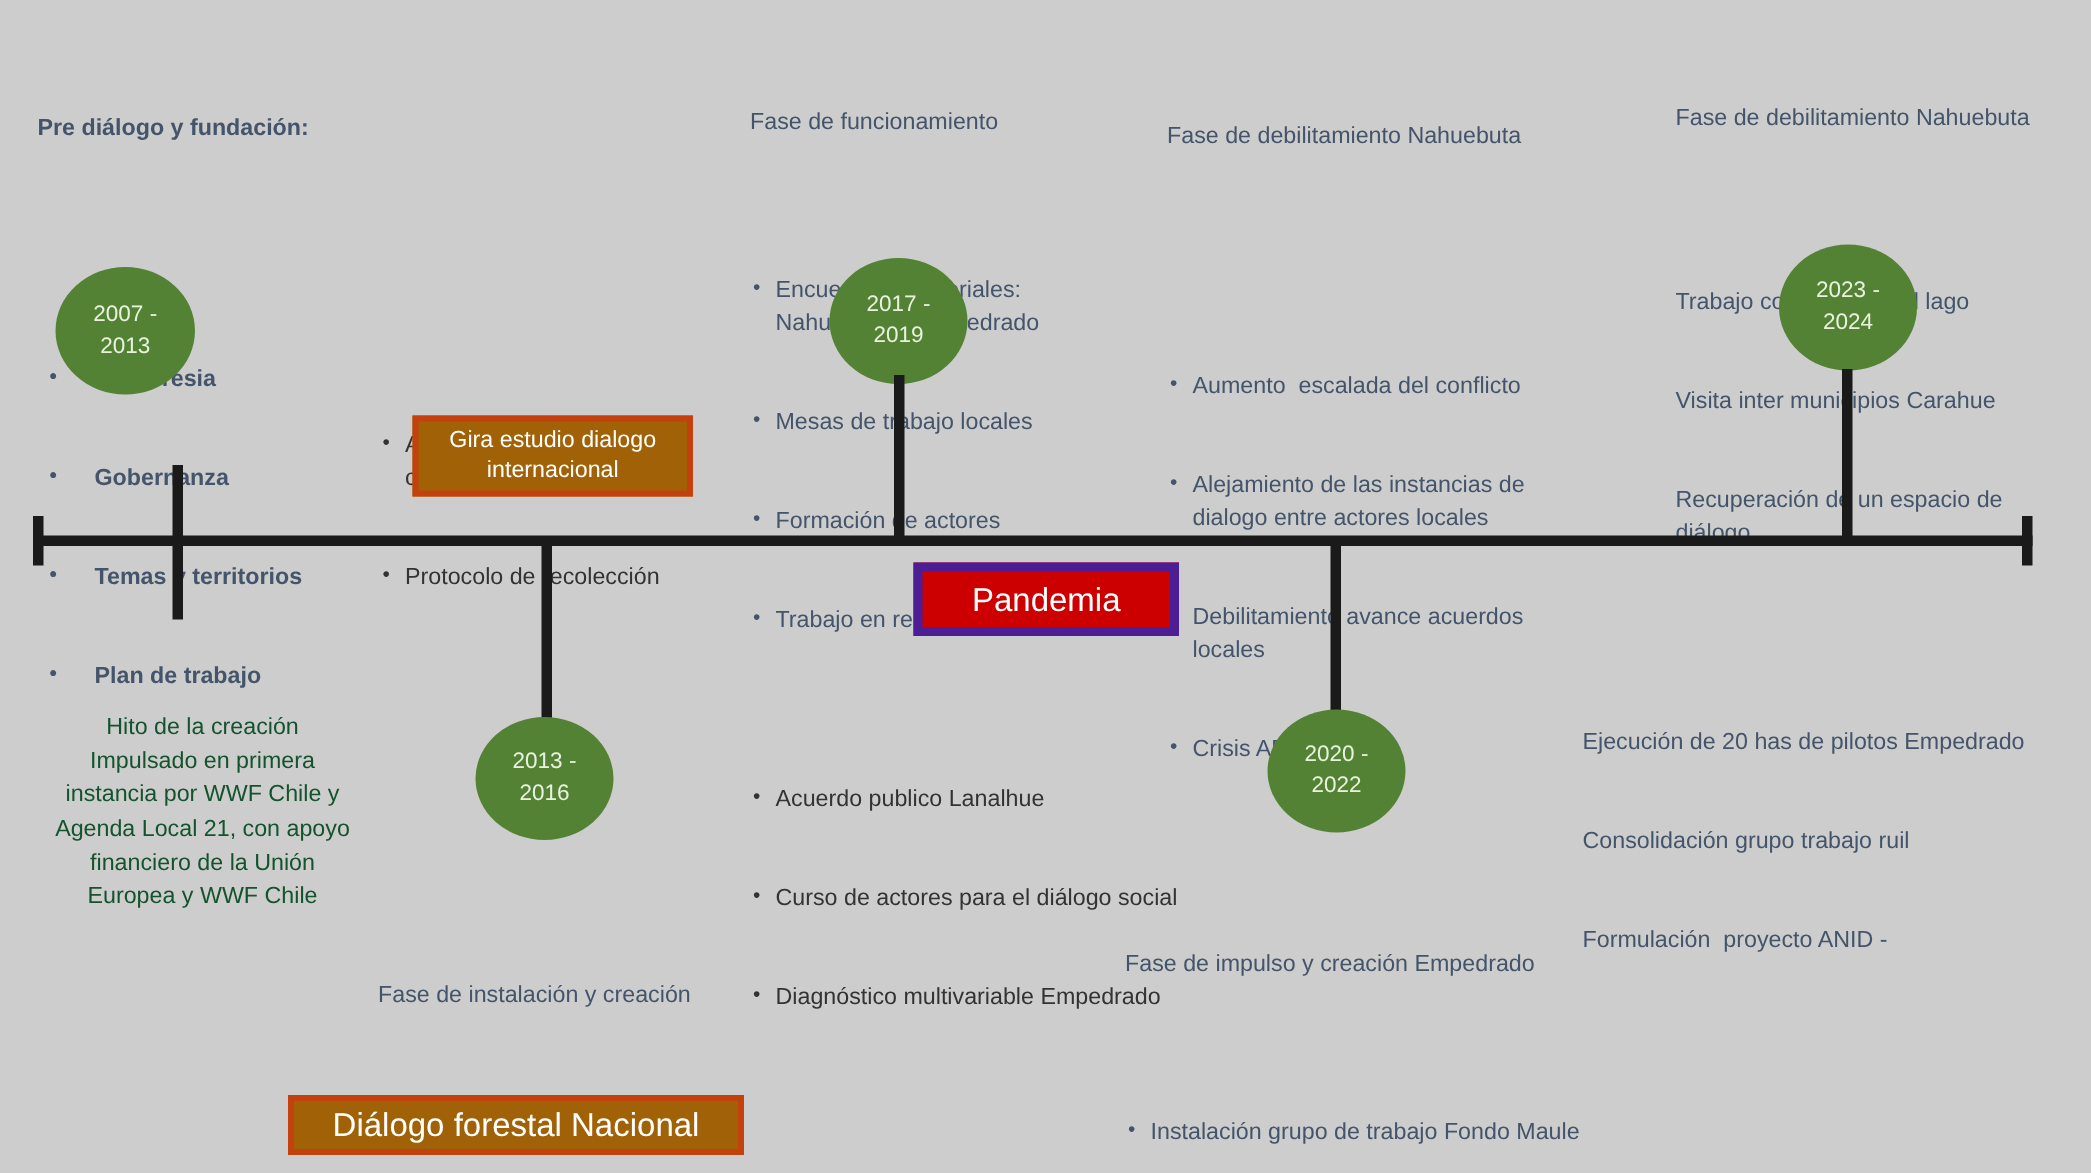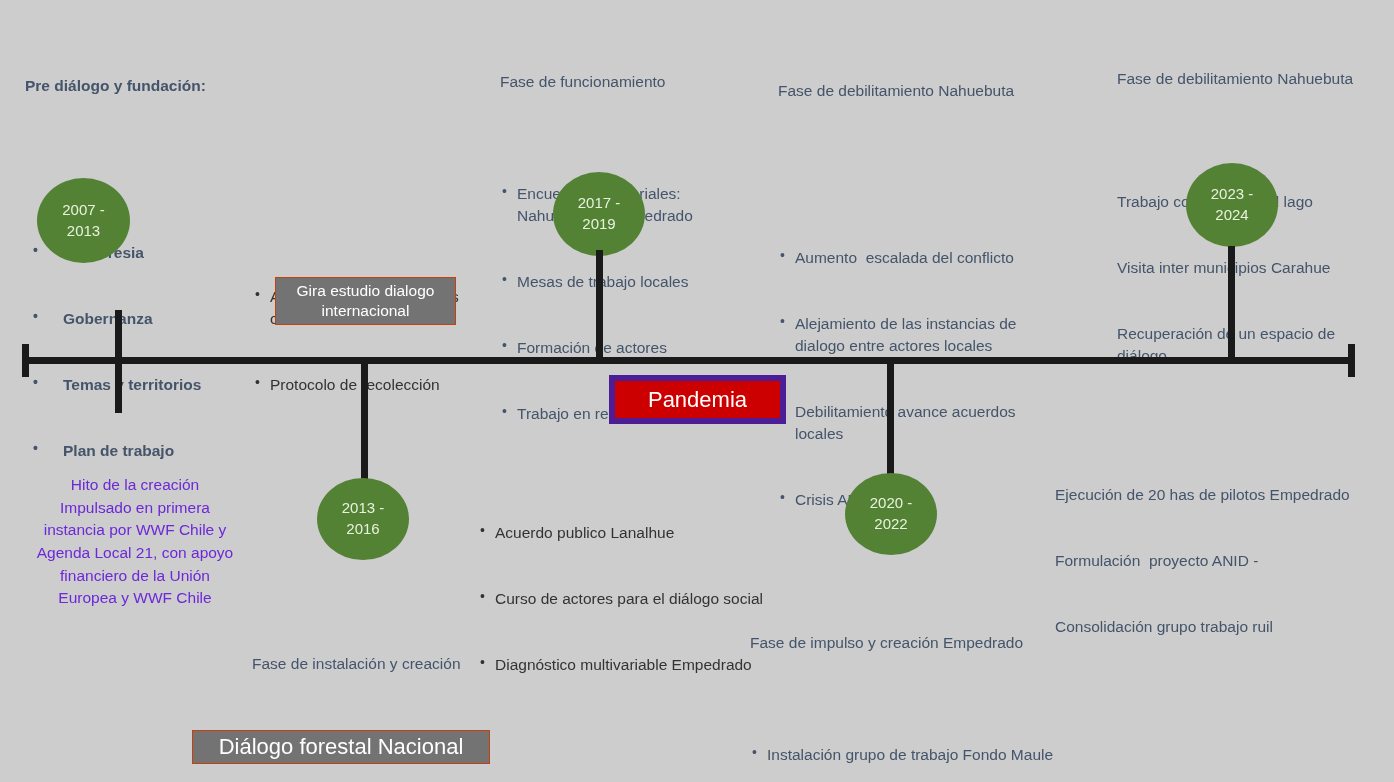--- a/index.html
+++ b/index.html
@@ -50,21 +50,21 @@
     font-size: 14px;
   }
   ul.bul.wide > li { padding-left: 38px; }
   ul.bul.wide > li:before { left: 8px; }
 
   .plain { display: block; }
 
   
   .darktext {
     position: absolute;
-    color: #6d28d9;
+    color: #14532d;
     font-size: 15.5px;
     line-height: 1.46;
     text-align: center;
   }
 
   
   .axis {
     position: absolute;
     background: #1a1a1a;
   }
@@ -82,22 +82,22 @@
     align-items: center;
     justify-content: center;
     text-align: center;
     font-size: 15px;
     line-height: 1.38;
   }
 
   
   .ybox {
     position: absolute;
-    background: #737373;
-    border: 1px solid #c2410c;
+    background: #a16207;
+    border: 4px solid #c2410c;
     color: #ffffff;
     display: flex;
     align-items: center;
     justify-content: center;
     text-align: center;
     line-height: 1.3;
   }
   .ybox.big { font-size: 22px; }
   .ybox.mid { font-size: 15.5px; }
 
@@ -189,32 +189,32 @@
   <div class="stem" style="left:1228px; top:246px; height:115px;"></div>
 
   <div class="rbox" style="left:609px; top:375px; width:165px; height:37px;">Pandemia</div>
 
   <div class="circle" style="left:317px; top:478px; width:92px; height:82px; white-space:pre-line;">2013 -
 2016</div>
 
   <div class="circle" style="left:845px; top:473px; width:92px; height:82px; white-space:pre-line;">2020 -
 2022</div>
 
-  <div class="tblock" style="left:478px; top:434px; width:310px; color:#333333;">
+  <div class="tblock" style="left:500px; top:434px; width:310px; color:#333333;">
     <ul class="bul">
       <li>Acuerdo publico Lanalhue</li>
       <li>Curso de actores para el diálogo social</li>
       <li>Diagnóstico multivariable Empedrado</li>
     </ul>
   </div>
 
   <div class="tblock" style="left:1055px; top:440px; width:330px;">
     <span class="plain">Ejecución de 20 has de pilotos Empedrado</span>
+    <span class="plain">Consolidación grupo trabajo ruil</span>
     <span class="plain">Formulación  proyecto ANID -</span>
-    <span class="plain">Consolidación grupo trabajo ruil</span>
   </div>
 
   <div class="darktext" style="left:30px; top:474px; width:210px; white-space:pre-line;">Hito de la creación
 Impulsado en primera
 instancia por WWF Chile y
 Agenda Local 21, con apoyo
 financiero de la Unión
 Europea y WWF Chile</div>
 
   <div class="tblock" style="left:750px; top:588px; width:340px;">

